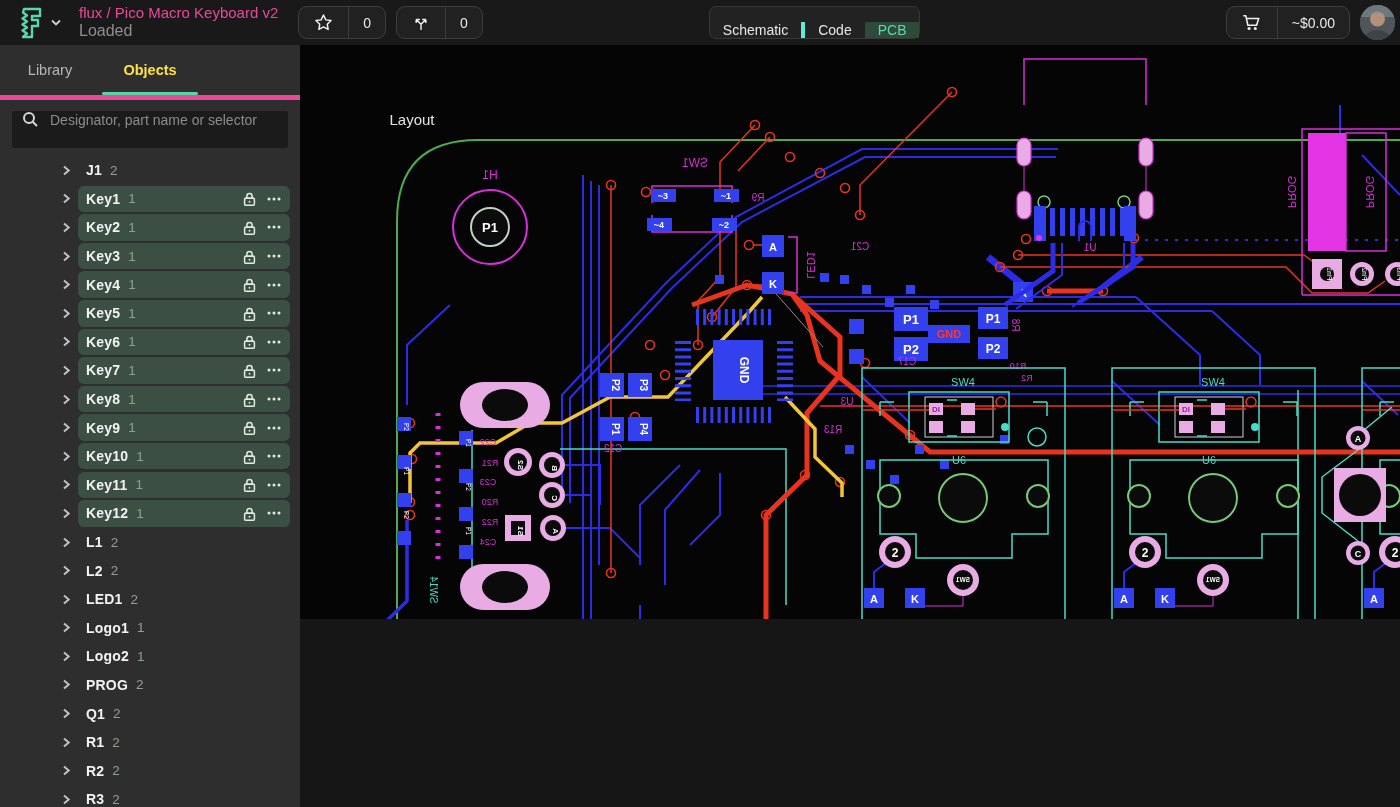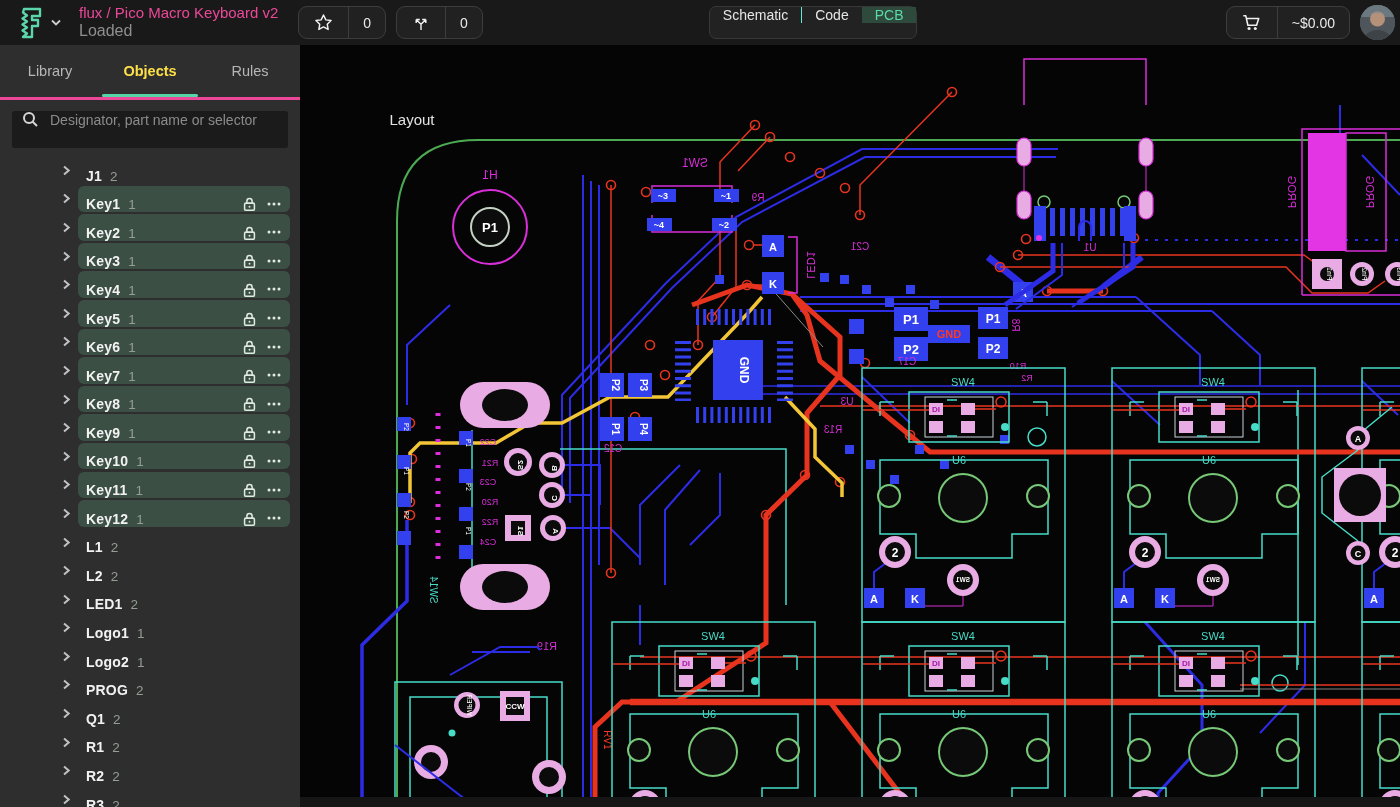--- a/index.html
+++ b/index.html
@@ -10,48 +10,48 @@
   .logo-wrap{display:flex;align-items:center;margin-left:10px;cursor:pointer}
   .logo-wrap svg{display:block}
   .caret{margin-left:5px}
   .title-block{margin-left:18px;line-height:1.15}
   .proj-title{font-size:15px;color:#ec4899}
   .proj-status{font-size:16px;color:#8f8f8f;margin-top:1px}
   .pill{display:flex;align-items:center;background:#212121;border:1px solid #3d3d3d;border-radius:9px;height:33px;overflow:hidden}
   .pill .cell{display:flex;align-items:center;justify-content:center;padding:0 14px;height:100%;color:#e9e9e9;font-size:14px}
   .pill .cell + .cell{border-left:1px solid #3d3d3d}
   .stars-pill{margin-left:20px}.forks-pill{margin-left:10px}
-  .tabs-pill{margin-left:226px;background:#222;border:1px solid #383838;border-radius:7px;height:33px;display:flex;align-items:flex-start;padding:0}
+  .tabs-pill{margin-left:226px;background:#222;border:1px solid #383838;border-radius:7px;height:33px;display:flex;align-items:flex-end;padding:0}
   .tabs-pill .tab{display:flex;align-items:center;padding:0 13px;font-size:14px;color:#e6e6e6;cursor:pointer}
-  .tabs-pill .tab + .tab{border-left:1px solid #5eead4}
+  .tabs-pill .tab + .tab{border-left:4px solid #5eead4}
   .tabs-pill .tab.active{background:#2d4a3d;color:#5bdaa8;border-left:none}
   .cart-pill{margin-left:auto}
   .avatar{width:35px;height:35px;border-radius:50%;overflow:hidden;margin:0 5px 0 10px;background:#566066;flex:none;cursor:pointer}
   
   .sidebar{position:absolute;top:45px;left:0;width:300px;height:762px;background:#2e2e2e;overflow:hidden}
-  .side-tabs{display:grid;grid-template-columns:1fr 1fr 1fr;height:55px;border-bottom:3px solid #ec4899}
+  .side-tabs{display:grid;grid-template-columns:1fr 1fr 1fr;height:55px;border-bottom:5px solid #ec4899}
   .side-tab{display:flex;align-items:center;justify-content:center;font-size:14.5px;color:#b7b7b7;cursor:pointer;position:relative}
   .side-tab.active{color:#fde047;font-weight:bold}
   .side-tab.active::after{content:"";position:absolute;left:2px;right:2px;bottom:0;height:3px;background:#55d6a6;border-radius:2px}
   .search-box{margin:11px 12px 8px 12px;height:37px;background:#1b1b1b;border-radius:3px;display:flex;align-items:flex-start;padding:0 10px}
   .search-box svg{flex:none;margin-right:9px}
   .search-box input{background:transparent;border:none;outline:none;color:#ddd;font-size:14px;width:100%;font-family:"Liberation Sans",sans-serif}
   .search-box input::placeholder{color:#8b8b8b}
   .obj-list{margin-top:4px}
   .obj-row{display:flex;align-items:center;height:28.6px}
   .obj-row .chev{flex:none;margin-left:62px;margin-right:7px;display:flex;cursor:pointer}
-  .row-content{flex:1;display:flex;align-items:flex-end;height:26.5px;margin-right:10px;padding:0 8px;border-radius:6px}
+  .row-content{flex:1;display:flex;align-items:center;height:26.5px;margin-right:10px;padding:0 8px;border-radius:6px}
   .obj-row.selected .row-content{background:#3c4f44}
   .obj-name{font-size:14px;color:#f2f2f2;font-weight:bold;letter-spacing:.2px}
   .obj-count{font-size:13.5px;color:#949e94;margin-left:8px}
   .row-actions{margin-left:auto;display:none;align-items:center;gap:8px}
   .obj-row.selected .row-actions{display:flex}
   .row-actions .ic{display:flex;cursor:pointer}
   
-  .canvas{position:absolute;top:45px;left:300px;width:1100px;height:752px;background:#050505;overflow:hidden}
+  .canvas{position:absolute;top:45px;left:300px;width:1100px;height:574px;background:#050505;overflow:hidden}
   .canvas svg{position:absolute;top:0;left:0}
   
   text{font-family:"Liberation Sans",sans-serif;text-anchor:middle}
   .nf{fill:none}
   .gn{stroke:#4cab52;fill:none}
   .bl{stroke:#2c2ce6;fill:none}
   .cy{stroke:#46dcc8;fill:none}
   .rd{stroke:#e8341f;fill:none}
   .mg{stroke:#d92ed9;fill:none}
   .yw{stroke:#f3c637;fill:none}
@@ -120,21 +120,20 @@
       <path d="M10.5 12 a7.5 7.5 0 0 1 14 0 l-1 -3.5 h-12 Z" fill="#8a8f93"></path>
       <path d="M4 35 a13.5 10 0 0 1 27 0 Z" fill="#3d4347"></path>
     </svg>
   </div>
 </div>
 
 <div class="sidebar">
   <div class="side-tabs">
     <div class="side-tab">Library</div>
     <div class="side-tab active">Objects</div>
-    <div class="side-tab">Rules</div>
   </div>
   <div class="search-box">
     <svg width="17" height="17" viewBox="0 0 17 17">
       <circle cx="7" cy="7" r="5" fill="none" stroke="#d4d4d4" stroke-width="2"></circle>
       <path d="M10.7 10.7 L15 15" stroke="#d4d4d4" stroke-width="2"></path>
     </svg>
     <input type="text" placeholder="Designator, part name or selector" style="">
   </div>
   <div class="obj-list">
       <div class="obj-row">

